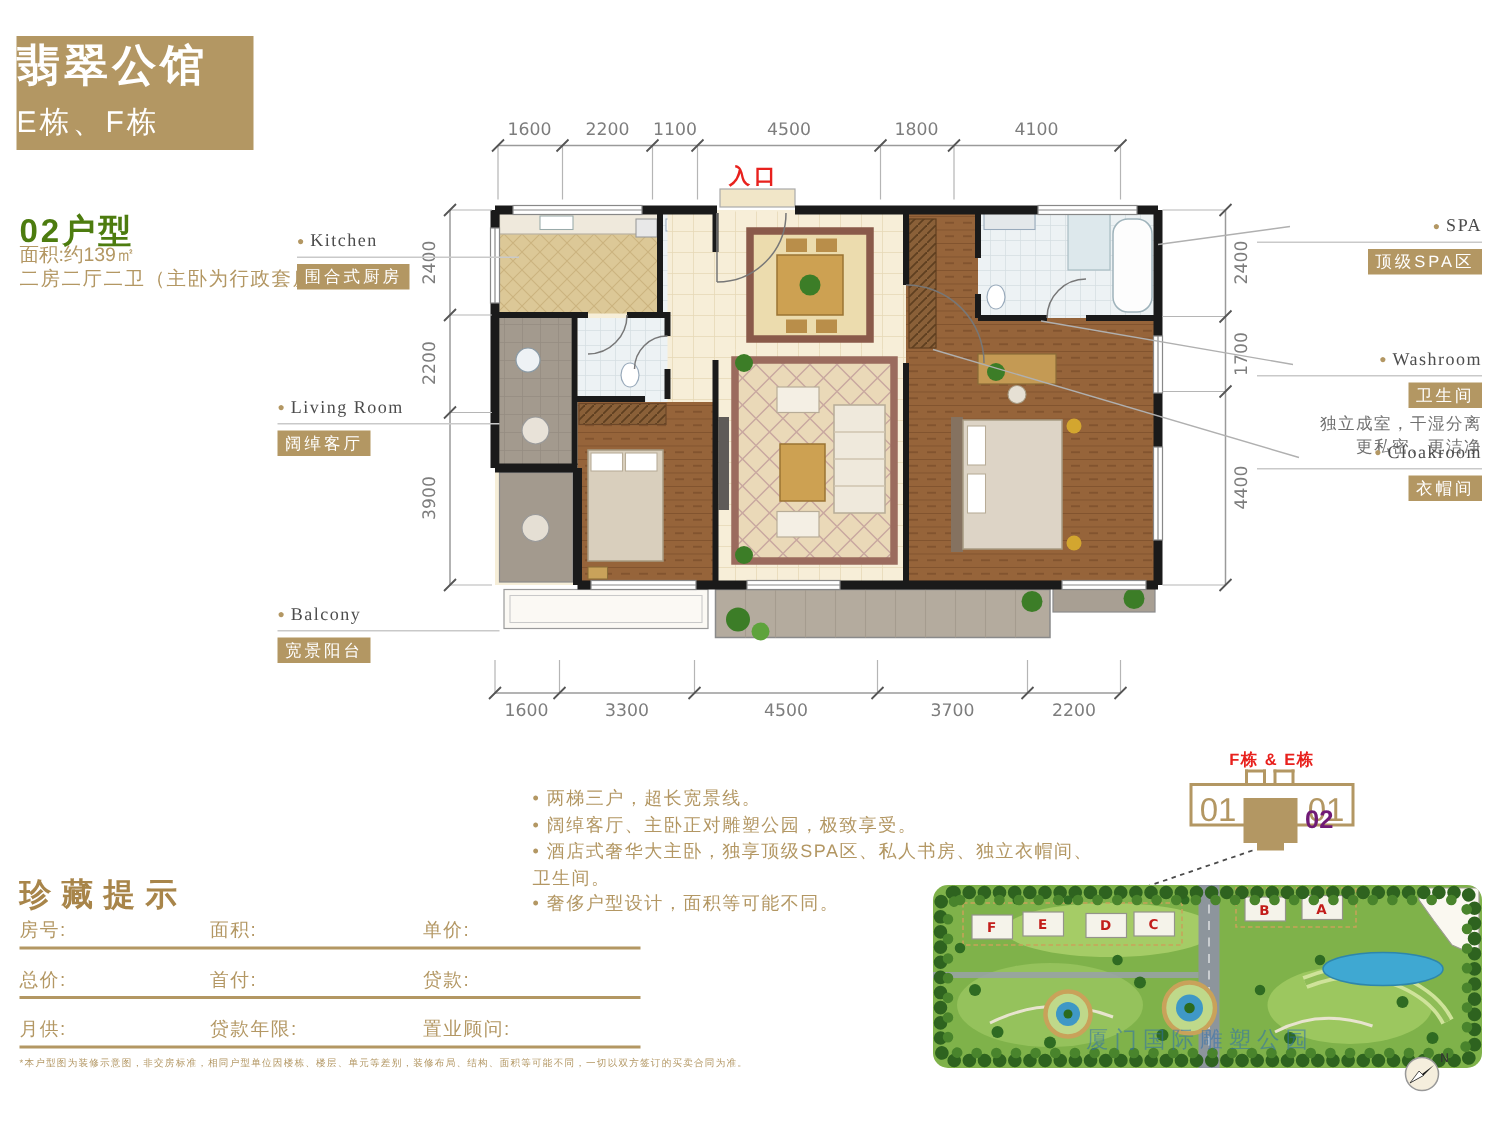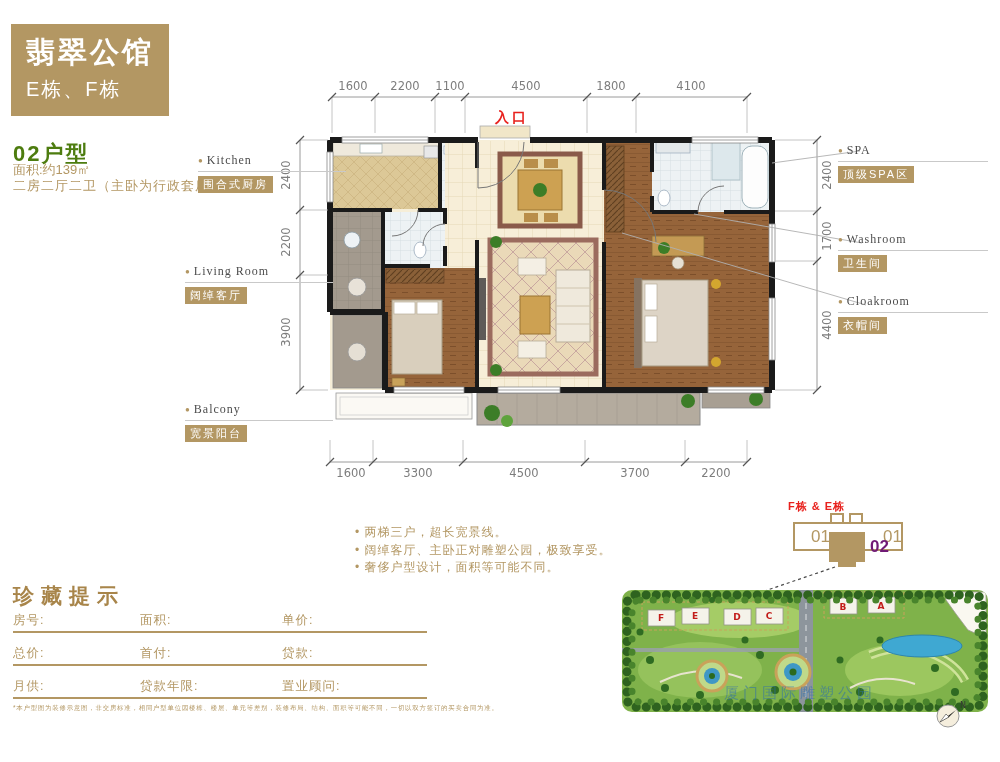--- a/index.html
+++ b/index.html
@@ -3,66 +3,66 @@
 <meta charset="utf-8">
 <style>
   :root{ --gold:#b39763; --red:#e8211d; --dim:#7d7d7d; }
   html,body{margin:0;padding:0}
   body{width:1000px;height:762px;position:relative;background:#fff;overflow:hidden;
        font-family:"Liberation Sans","DejaVu Sans",sans-serif;}
   .abs{position:absolute}
   svg text{font-family:"DejaVu Sans",sans-serif}
 
   
-  .brand{left:11px;top:24px;width:158px;height:92px;background:var(--gold);color:#fff;
-         box-sizing:border-box;padding-left:15px;display:flex;flex-direction:column;justify-content:center}
+  .brand{left:11px;top:24px;width:158px;height:76px;background:var(--gold);color:#fff;
+         box-sizing:border-box;display:flex;flex-direction:column;justify-content:center}
   .brand-title{font-family:"Liberation Serif",serif;font-weight:bold;font-size:29px;letter-spacing:3px;line-height:1}
   .brand-sub{font-size:20px;margin-top:9px;letter-spacing:2px}
 
   .unit-name{left:13px;top:139px;font-size:22px;font-weight:bold;color:#4d7c0f;letter-spacing:2px}
   .unit-area{left:13px;top:161px;font-size:13px;color:var(--gold)}
   .unit-rooms{left:13px;top:177px;font-size:13px;color:var(--gold);letter-spacing:1px}
 
-  .entrance{left:486px;top:109px;width:52px;text-align:center;color:var(--red);
+  .entrance{left:486px;top:109px;width:52px;text-align:left;color:var(--red);
             font-size:14px;font-weight:bold;letter-spacing:3px}
 
   
   .callout{width:148px}
   .co-en{font-family:"Liberation Serif",serif;font-size:12px;color:#4c4c4c;letter-spacing:1px;
          border-bottom:1px solid #c9c9c9;padding-bottom:3px}
   .co-en::before{content:"● ";color:var(--gold);font-size:8px;vertical-align:1px}
   .co-tag{display:inline-block;margin-top:4px;background:var(--gold);color:#fff;font-size:11px;
           padding:1px 5px;letter-spacing:2px}
-  .co-right{text-align:left}
+  .co-right{text-align:right}
   .co-lines{margin-top:4px;font-size:11px;color:#6f6f6f;line-height:15px;letter-spacing:1px}
 
   
   .sp-list{left:355px;top:524px;width:380px}
   .sp-item{font-size:12px;color:var(--gold);line-height:17.5px;letter-spacing:1px}
   .sp-item::before{content:"•  ";}
 
   
   .form-head{left:13px;top:582px;font-family:"Liberation Serif",serif;font-size:21px;font-weight:bold;
              color:#a8854a;letter-spacing:7px}
   .form-row{left:13px;width:414px;height:19px;border-bottom:2px solid var(--gold)}
   .form-label{position:absolute;bottom:2px;font-size:12.5px;color:var(--gold);letter-spacing:1px}
   .fl-0{left:0}.fl-1{left:127px}.fl-2{left:269px}
   .disclaimer{left:13px;top:704px;width:720px;font-size:8px;color:var(--gold);
               transform:scale(.8);transform-origin:0 0;letter-spacing:1px;white-space:nowrap}
 
   
-  .bk-label{left:788px;top:499px;width:120px;color:var(--red);
+  .bk-label{left:788px;top:499px;width:120px;text-align:center;color:var(--red);
             font-size:11px;font-weight:bold;letter-spacing:1px}
   .bk-bar{left:793px;top:522px;width:110px;height:29px;border:2px solid var(--gold);
           background:#fff;box-sizing:border-box}
   .bk-tab{top:513px;width:14px;height:11px;border:2px solid var(--gold);border-bottom:none;
           background:#fff;box-sizing:border-box}
   .bk-gold{left:829px;top:532px;width:36px;height:30px;background:var(--gold)}
   .bk-foot{left:838px;top:562px;width:18px;height:5px;background:var(--gold)}
-  .bk-num{top:527px;width:36px;text-align:right;font-size:17px;color:var(--gold)}
+  .bk-num{top:527px;width:36px;text-align:center;font-size:22px;color:var(--gold)}
   .bk-num-c{left:829px;top:537px;width:60px;text-align:right;font-size:17px;font-weight:bold;color:#701a75}
 </style>
 </head>
 <body>
 
 <svg class="abs" style="left:0;top:0" width="1000" height="762" viewBox="0 0 1000 762">
   <defs>
     <pattern id="wood" width="12" height="9" patternUnits="userSpaceOnUse">
       <rect width="12" height="9" fill="#96643a"></rect>
         <path d="M0,0H12M6,4.5H12" stroke="#7c4f2b" stroke-width="1" fill="none"></path>
@@ -359,29 +359,34 @@
   <span class="co-tag">宽景阳台</span>
 </div>
 
 <div class="abs callout co-right" style="left:838px;top:143px;width:150px">
   <div class="co-en">SPA</div>
   <span class="co-tag">顶级SPA区</span>
 </div>
 <div class="abs callout co-right" style="left:838px;top:232px;width:150px">
   <div class="co-en">Washroom</div>
   <span class="co-tag">卫生间</span>
+  <div class="co-lines">
+    <div>独立成室，干湿分离</div>
+    <div>更私密、更洁净</div>
+  </div>
 </div>
 <div class="abs callout co-right" style="left:838px;top:294px;width:150px">
   <div class="co-en">Cloakroom</div>
   <span class="co-tag">衣帽间</span>
 </div>
 
 <div class="abs sp-list">
   <div class="sp-item">两梯三户，超长宽景线。</div>
   <div class="sp-item">阔绰客厅、主卧正对雕塑公园，极致享受。</div>
+  <div class="sp-item">酒店式奢华大主卧，独享顶级SPA区、私人书房、独立衣帽间、卫生间。</div>
   <div class="sp-item">奢侈户型设计，面积等可能不同。</div>
 </div>
 
 <div class="abs form-head">珍藏提示</div>
 <div class="abs form-row" style="top:612px">
   <span class="form-label fl-0">房号:</span>
   <span class="form-label fl-1">面积:</span>
   <span class="form-label fl-2">单价:</span>
 </div>
 <div class="abs form-row" style="top:645px">

